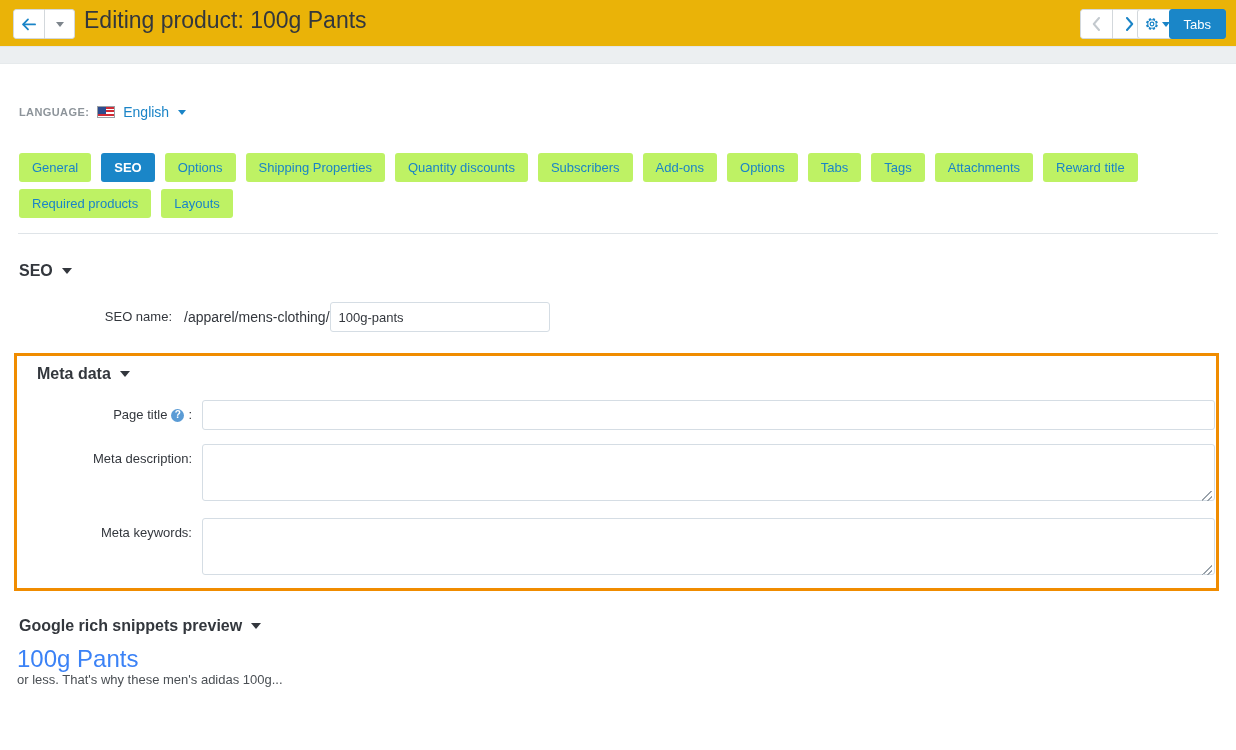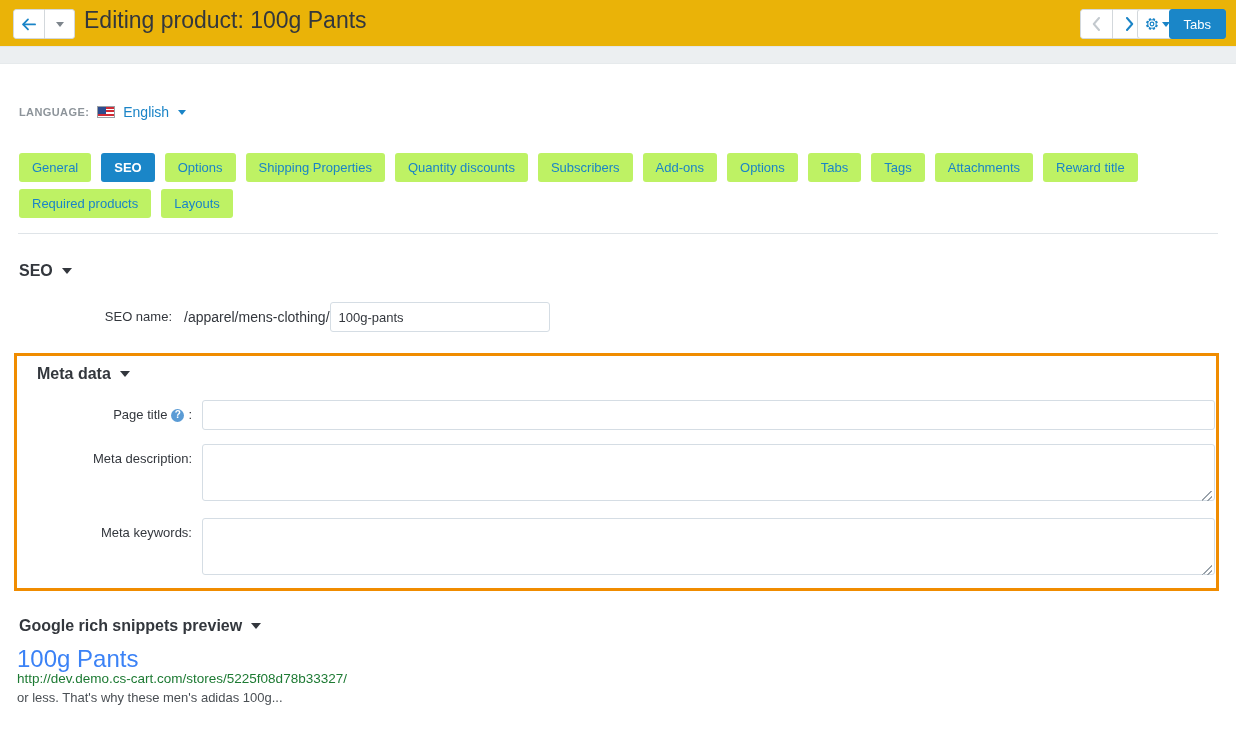--- a/index.html
+++ b/index.html
@@ -300,15 +300,14 @@
   </div>
 </div>
 
 <div class="snip-sec sec-title">
   <span>Google rich snippets preview</span>
   <span class="caret caret-dark"></span>
 </div>
 
 <div class="snippet">
   <div class="snip-title">100g Pants</div>
-  <div class="snip-url">http://dev.demo.cs-cart.com/stores/5225f08d78b33327/</div>
   <div class="snip-desc" style="margin-top:0;">or less. That's why these men's adidas 100g...</div>
 </div>
 
 </body></html>

